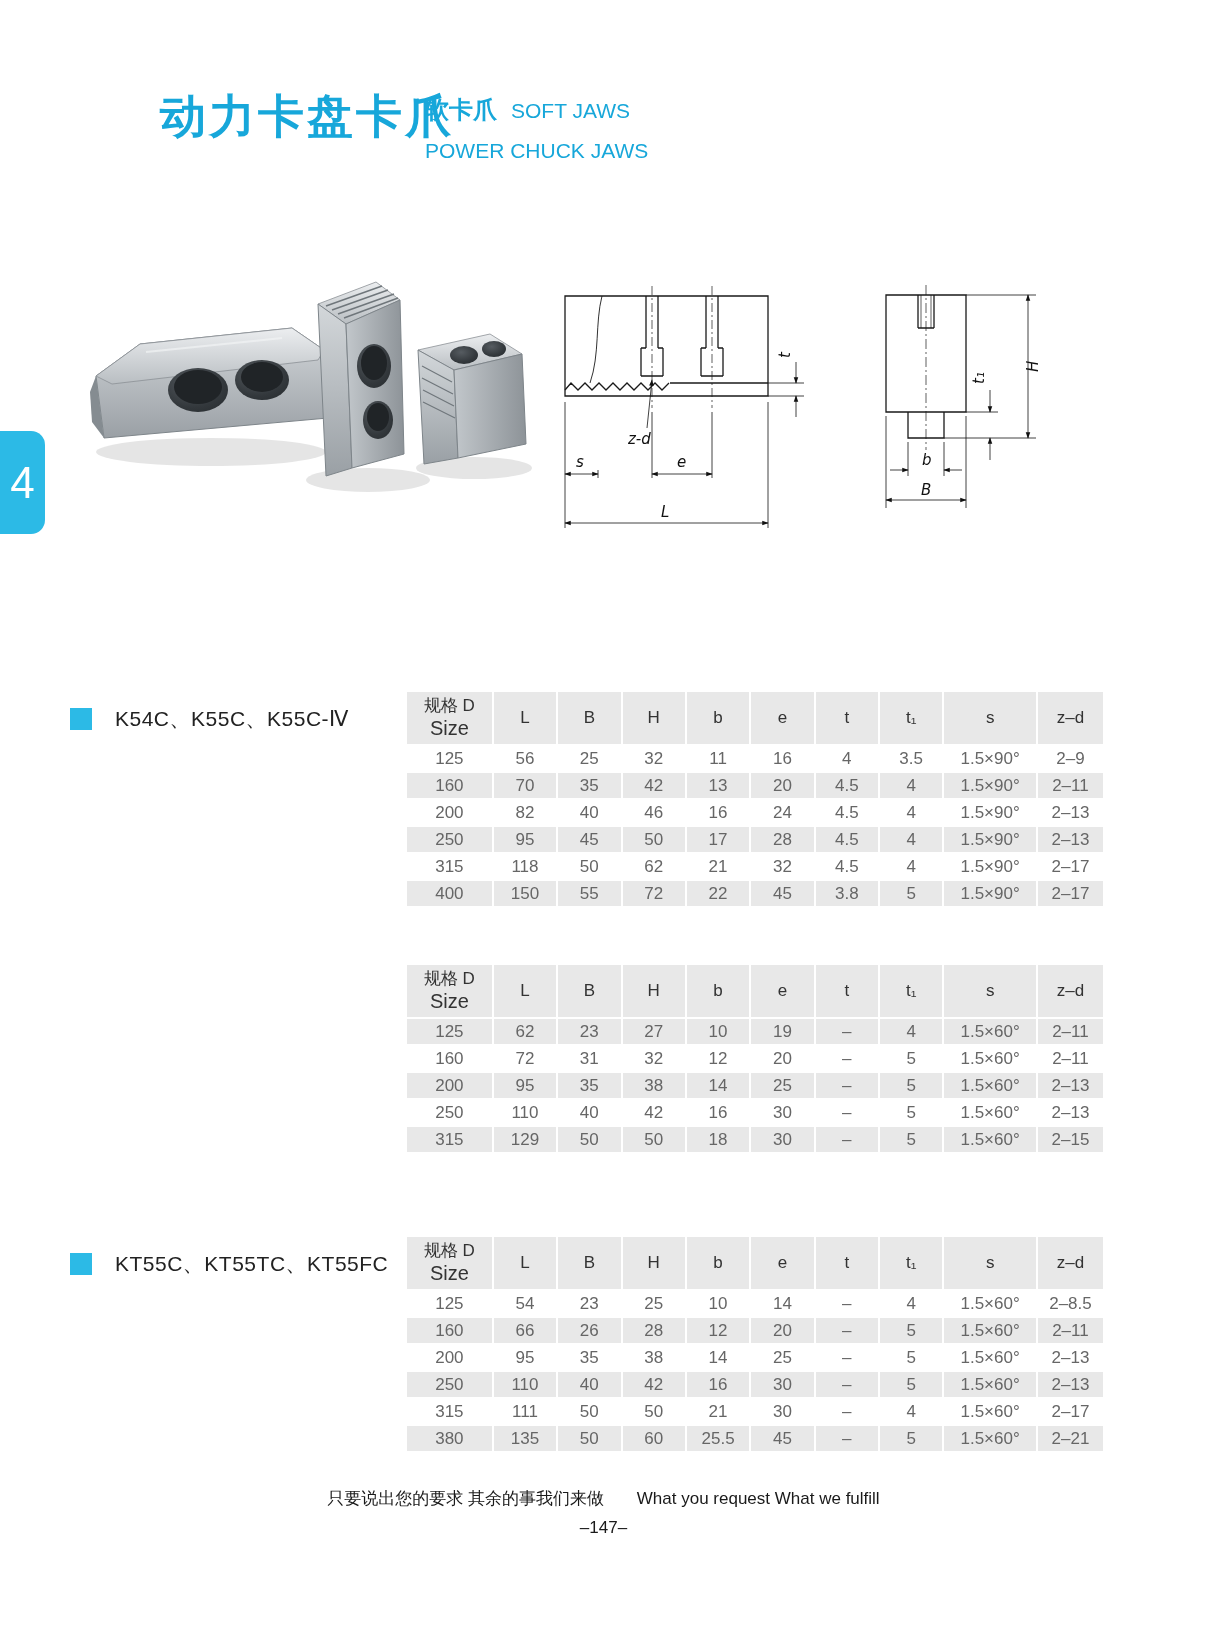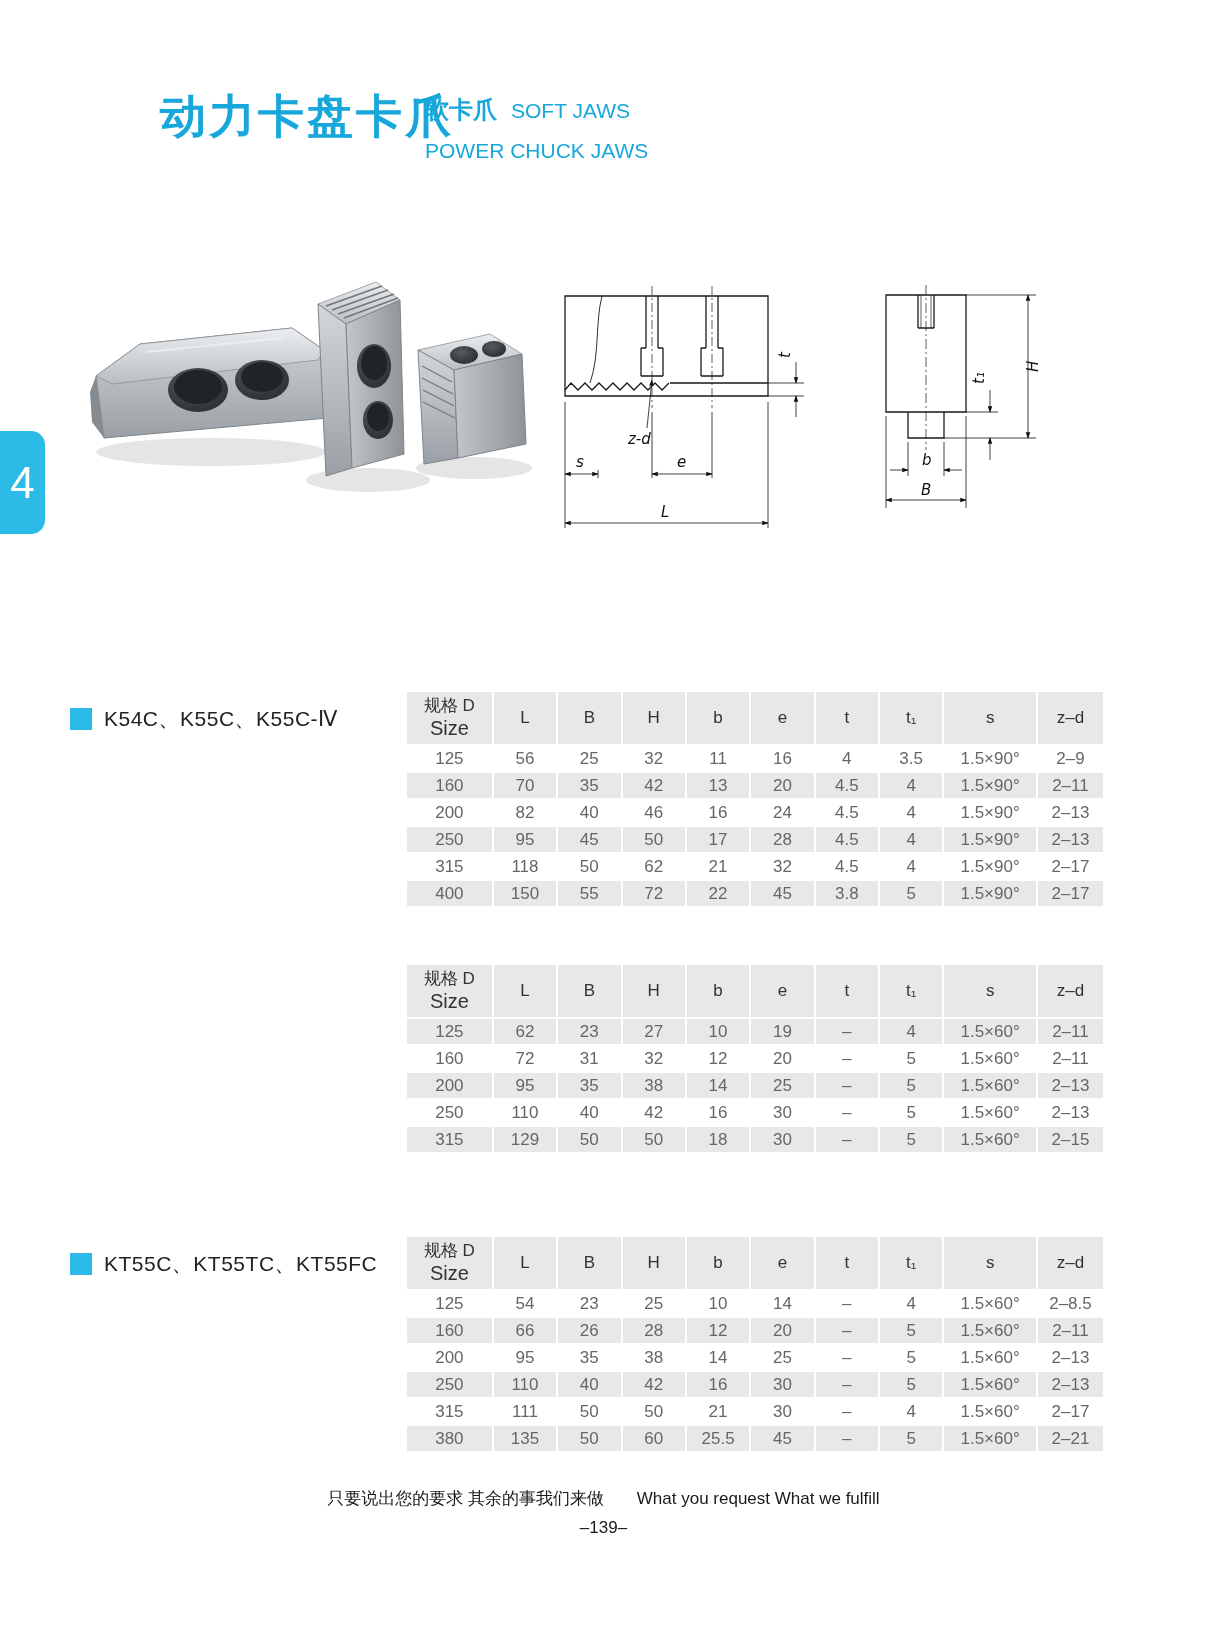--- a/index.html
+++ b/index.html
@@ -32,21 +32,21 @@
   }
 
   
   .photo{left:86px;top:256px;}
   .draw-left{left:540px;top:278px;}
   .draw-right{left:846px;top:280px;}
   svg text.dim{font-family:"DejaVu Sans","Liberation Sans",sans-serif;font-style:italic;font-size:15px;fill:#111;}
 
   
   .section{left:70px;width:1060px;height:250px;}
-  .sec-head{position:absolute;left:0;top:15px;display:flex;align-items:center;gap:12px;}
+  .sec-head{position:absolute;left:0;top:15px;display:flex;align-items:center;gap:23px;}
   .sq{width:22px;height:22px;background:var(--accent2);flex:none;}
   .sec-title{font-size:21px;color:#222;letter-spacing:0.5px;white-space:nowrap;}
   table.spec-table{
     position:absolute;left:335px;top:0;width:700px;
     border-collapse:separate;border-spacing:2px;table-layout:fixed;font-size:17px;
   }
   table.spec-table thead th{
     background:var(--cellbg);color:#333;font-weight:400;height:52px;
     text-align:center;vertical-align:middle;line-height:1.25;padding:0;
   }
@@ -525,13 +525,13 @@
           <td>2–21</td>
         </tr>
       </tbody>
     </table>
 </div>
 
 <div class="abs slogan">
   <span>只要说出您的要求  其余的事我们来做</span>
   <span class="en">What you request  What we fulfill</span>
 </div>
-<div class="abs pagenum">–139–</div>
+<div class="abs pagenum">–147–</div>
 
 </body></html>

